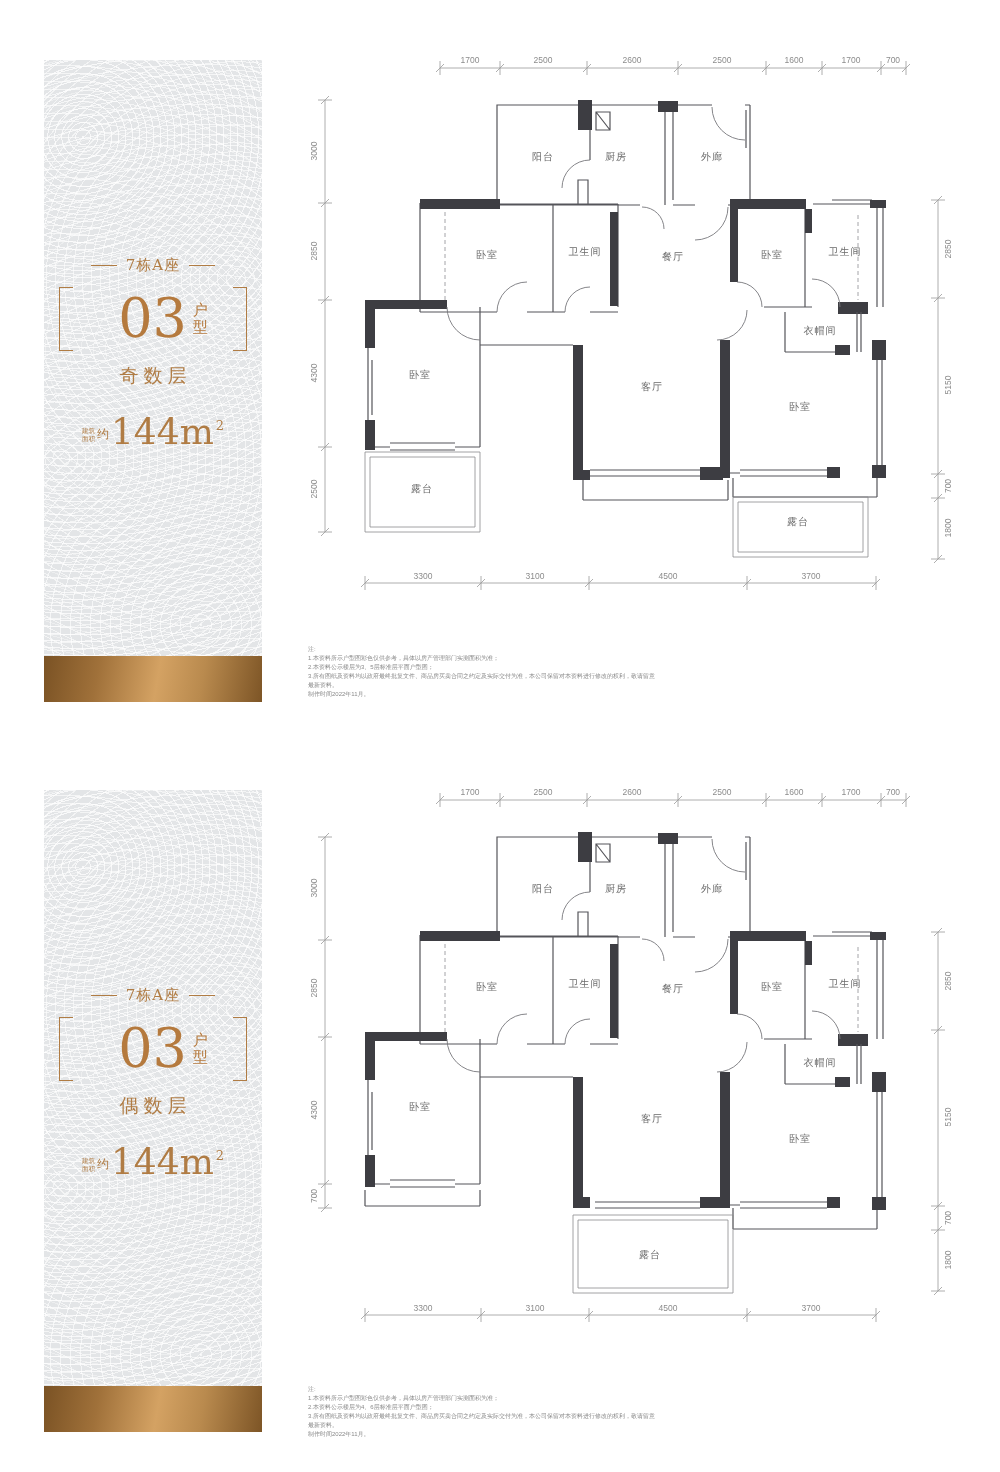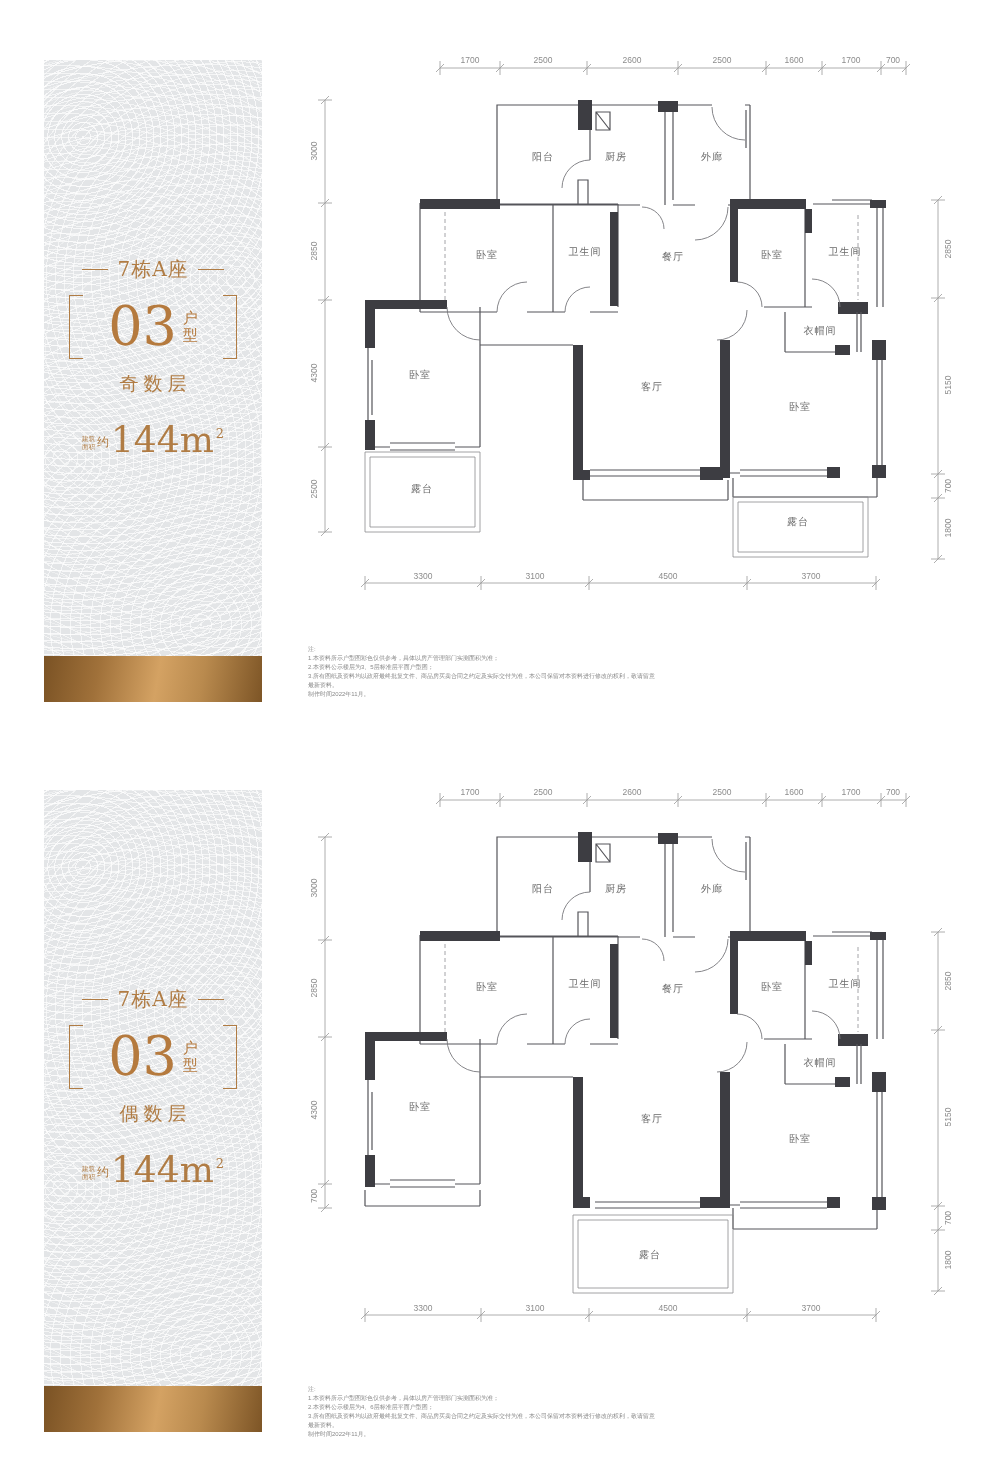--- a/index.html
+++ b/index.html
@@ -19,23 +19,23 @@
       repeating-radial-gradient(circle at 18% 12%, rgba(255,255,255,.75) 0 1px, rgba(255,255,255,0) 1px 7px),
       repeating-radial-gradient(circle at 88% 34%, rgba(255,255,255,.6) 0 1px, rgba(255,255,255,0) 1px 9px),
       repeating-radial-gradient(circle at 8% 62%, rgba(255,255,255,.6) 0 1px, rgba(255,255,255,0) 1px 8px),
       repeating-radial-gradient(circle at 72% 88%, rgba(255,255,255,.65) 0 1px, rgba(255,255,255,0) 1px 10px),
       repeating-radial-gradient(circle at 45% 45%, rgba(255,255,255,.35) 0 1px, rgba(255,255,255,0) 1px 12px);
   }
   .panel.odd  .sidebar{top:60px;}
   .panel.even .sidebar{top:54px;}
   .sb-inner{position:relative;padding-top:196px;text-align:center;color:#b07c44;}
   .sb-title{display:flex;align-items:center;justify-content:center;gap:9px;
-    font-family:"DejaVu Serif",serif;font-size:20px;letter-spacing:1px;}
+    font-family:"DejaVu Serif",serif;font-size:15px;letter-spacing:1px;}
   .sb-dash{width:26px;height:1.5px;background:#b07c44;}
-  .unit-badge{position:relative;width:168px;height:64px;margin:12px auto 0;}
+  .unit-badge{position:relative;width:168px;height:64px;margin:12px auto 0;padding-left:20px;}
   .brk{position:absolute;top:0;bottom:0;width:13px;}
   .brk-l{left:0;border-left:1.5px solid #b07c44;border-top:1.5px solid #b07c44;border-bottom:1.5px solid #b07c44;}
   .brk-r{right:0;border-right:1.5px solid #b07c44;border-top:1.5px solid #b07c44;border-bottom:1.5px solid #b07c44;}
   .unit-row{display:flex;align-items:center;justify-content:center;height:64px;gap:6px;}
   .unit-num{font-family:"DejaVu Serif",serif;font-size:54px;line-height:60px;color:#b57a3e;}
   .unit-suffix{display:flex;flex-direction:column;font-family:"DejaVu Serif",serif;
     font-size:15px;line-height:17px;color:#b57a3e;}
   .floor-type{margin-top:12px;font-family:Liberation Serif, serif;font-size:19px;letter-spacing:5px;text-indent:5px;}
   .area-row{margin-top:26px;display:flex;align-items:flex-end;justify-content:center;gap:2px;}
   .area-small{display:flex;flex-direction:column;font-size:6.5px;line-height:7.5px;margin-bottom:7px;}

